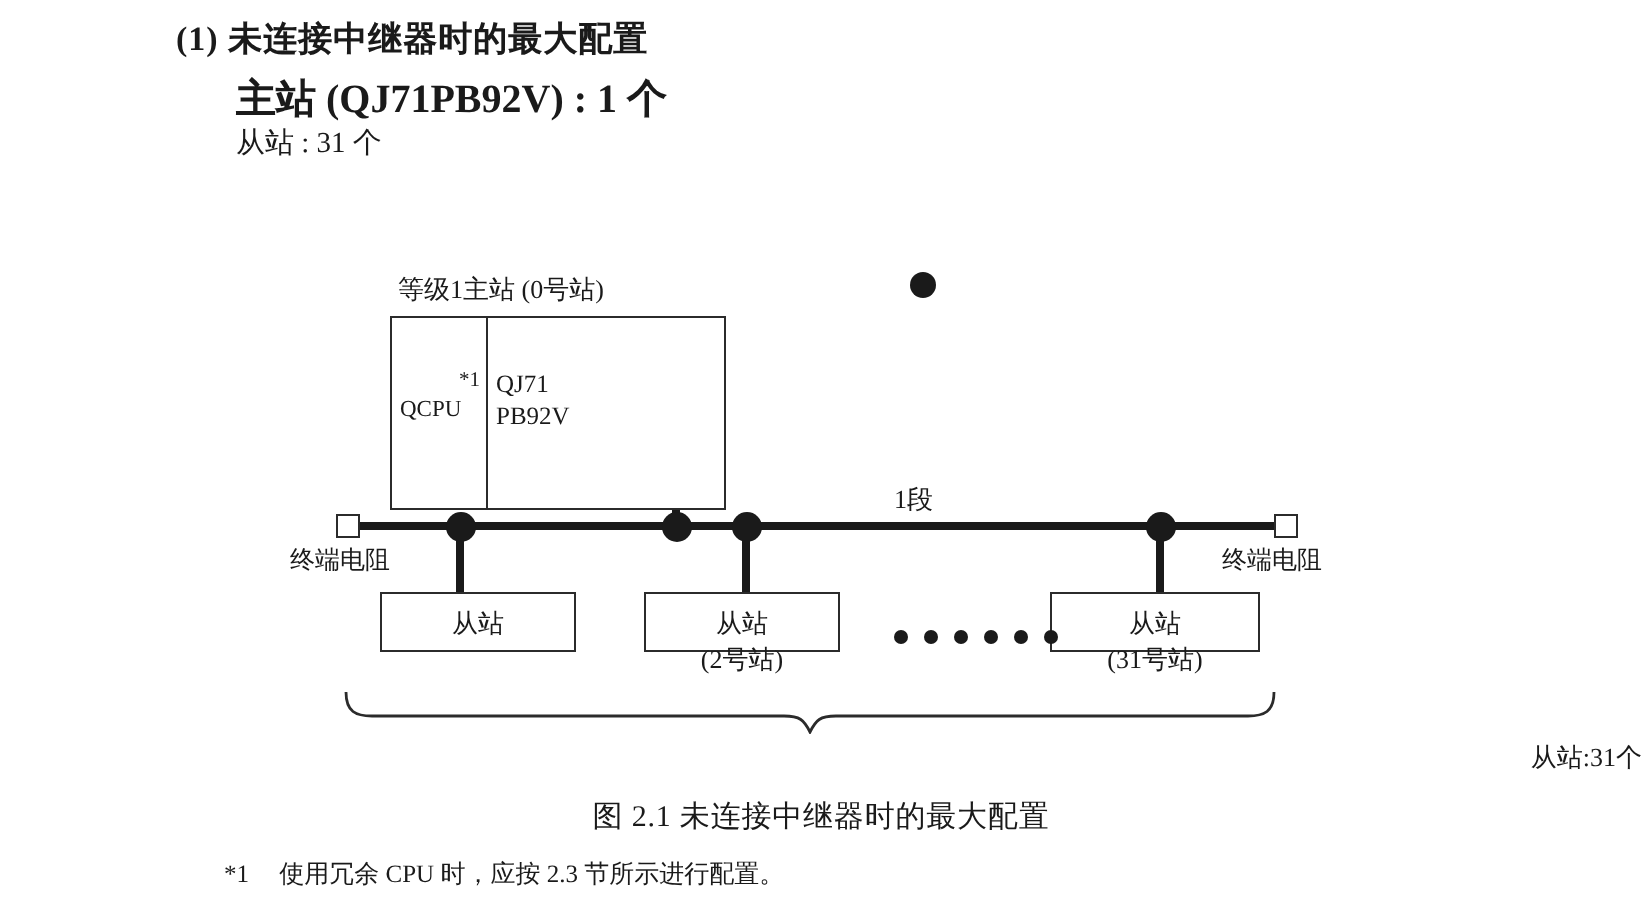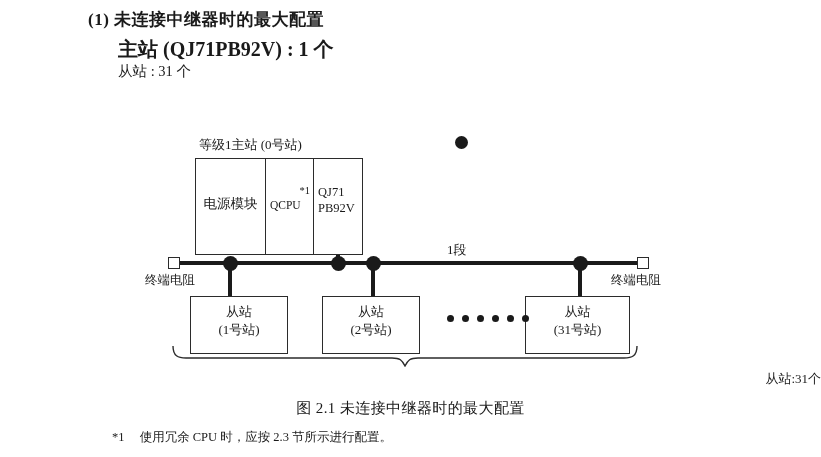--- a/index.html
+++ b/index.html
@@ -102,21 +102,21 @@
   .drop{
     width:4px;background:#1a1a1a;
   }
   #seg-label{left:447px;top:241px;font-size:13px;white-space:nowrap;}
 
   
   .slave-box{
     box-sizing:border-box;
     border:1.3px solid #2b2b2b;
     background:#ffffff;
-    top:296px;height:58px;
+    top:296px;height:30px;
     text-align:center;
     font-size:13px;
     line-height:1.35;
     padding-top:6px;
   }
   #slave-1{left:190px;width:98px;}
   #slave-2{left:322px;width:98px;}
   #slave-3{left:525px;width:105px;}
 
   #ellipsis{
@@ -151,23 +151,20 @@
 <div class="abs" id="spec-master">主站 (QJ71PB92V) : 1 个</div>
 <div class="abs" id="spec-slave">从站 : 31 个</div>
 
 <div class="abs" id="legend">
   <span class="dot"></span>
 </div>
 
 <div class="abs" id="rack-label">等级1主站 (0号站)</div>
 
 <div class="abs" id="rack">
-  <div class="slot" id="slot-power">
-    <div class="txt">电源模块</div>
-  </div>
   <div class="slot" id="slot-qcpu">
     <div class="note">*1</div>
     <div class="txt">QCPU</div>
   </div>
   <div class="slot" id="slot-pb92v">
     <div class="l1">QJ71</div>
     <div class="l2">PB92V</div>
   </div>
 </div>
 
@@ -186,21 +183,20 @@
 <div class="abs node-dot" style="left:331px;top:256px;"></div>
 <div class="abs node-dot" style="left:366px;top:256px;"></div>
 <div class="abs node-dot" style="left:573px;top:256px;"></div>
 
 <div class="abs drop" style="left:228px;top:262px;height:35px;"></div>
 <div class="abs drop" style="left:371px;top:262px;height:35px;"></div>
 <div class="abs drop" style="left:578px;top:262px;height:35px;"></div>
 
 <div class="abs slave-box" id="slave-1">
   <div>从站</div>
-  <div>(1号站)</div>
 </div>
 <div class="abs slave-box" id="slave-2">
   <div>从站</div>
   <div>(2号站)</div>
 </div>
 <div class="abs slave-box" id="slave-3">
   <div>从站</div>
   <div>(31号站)</div>
 </div>
 

